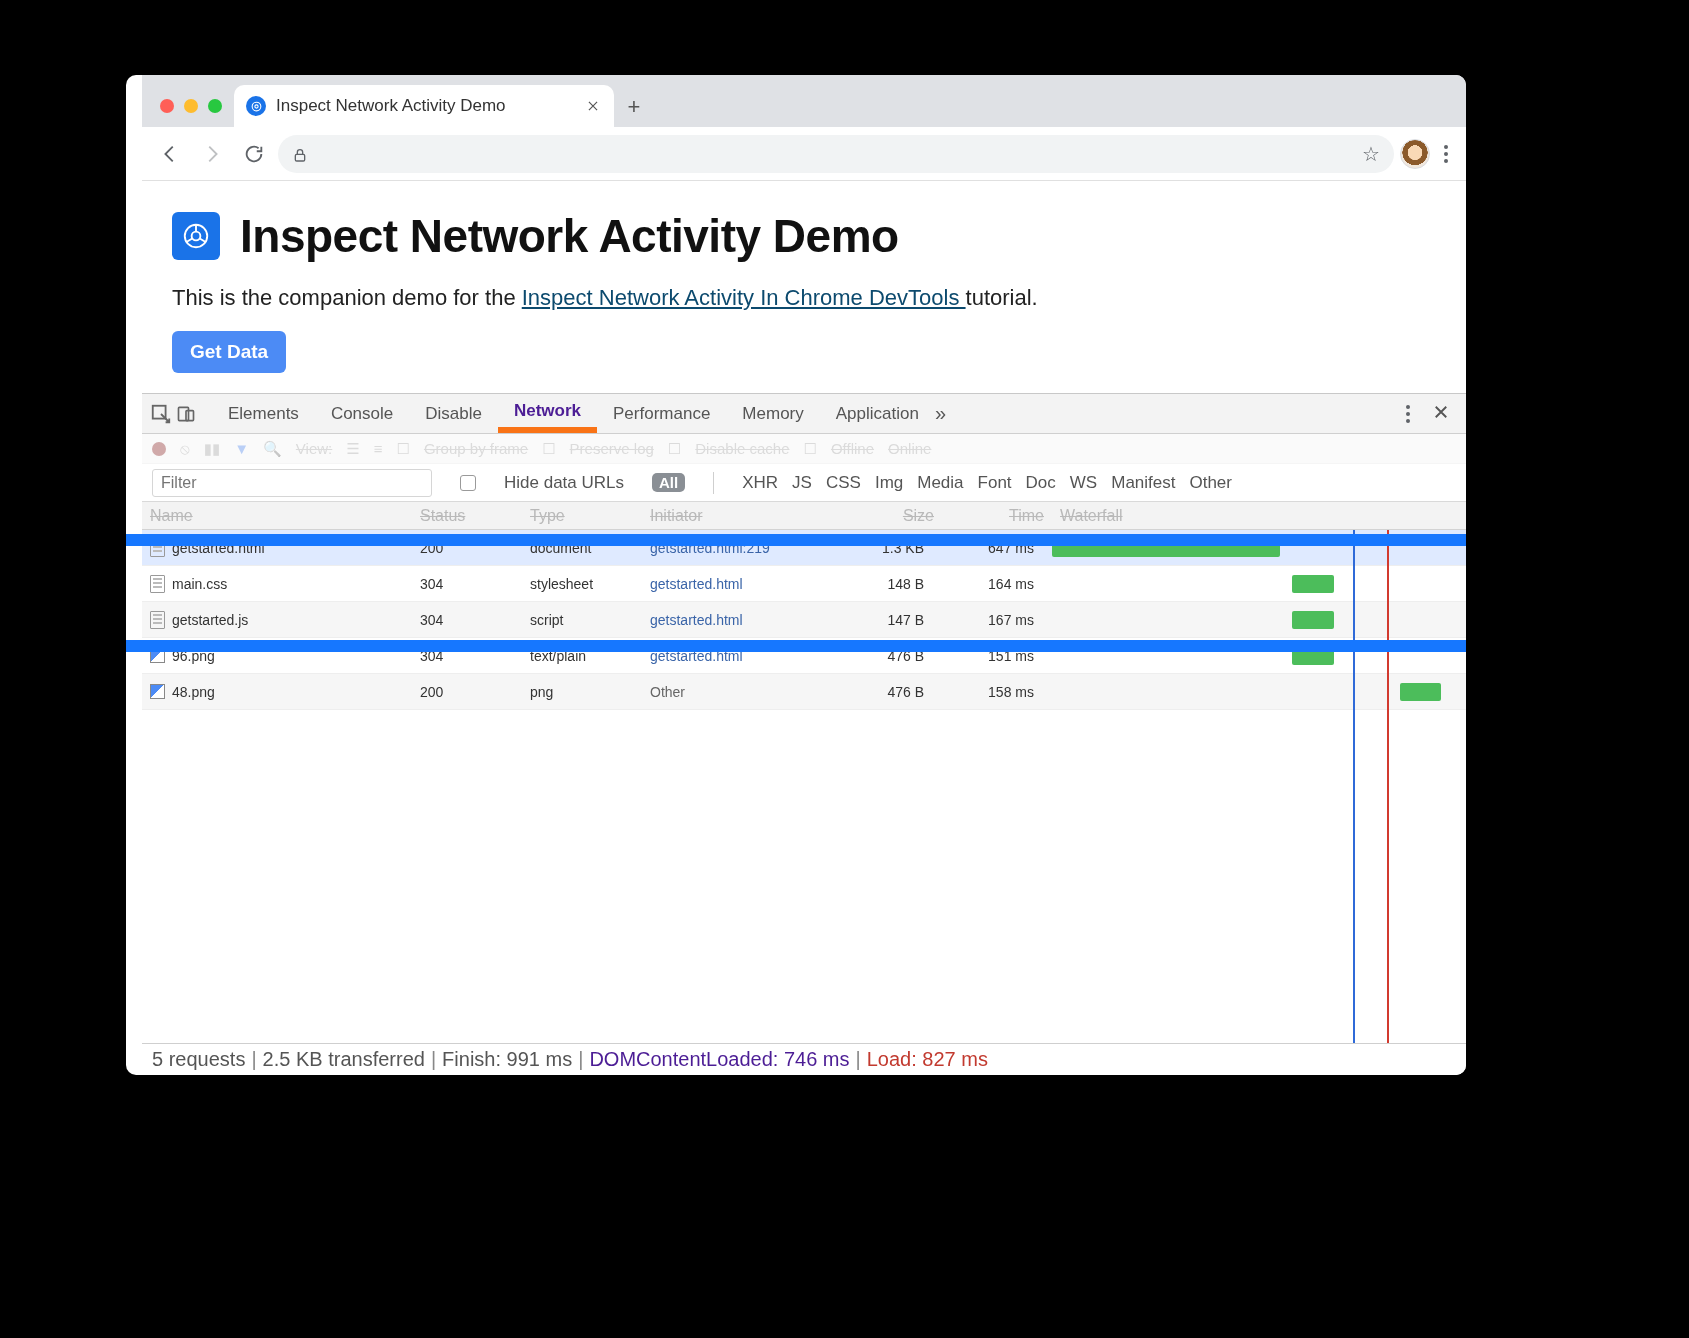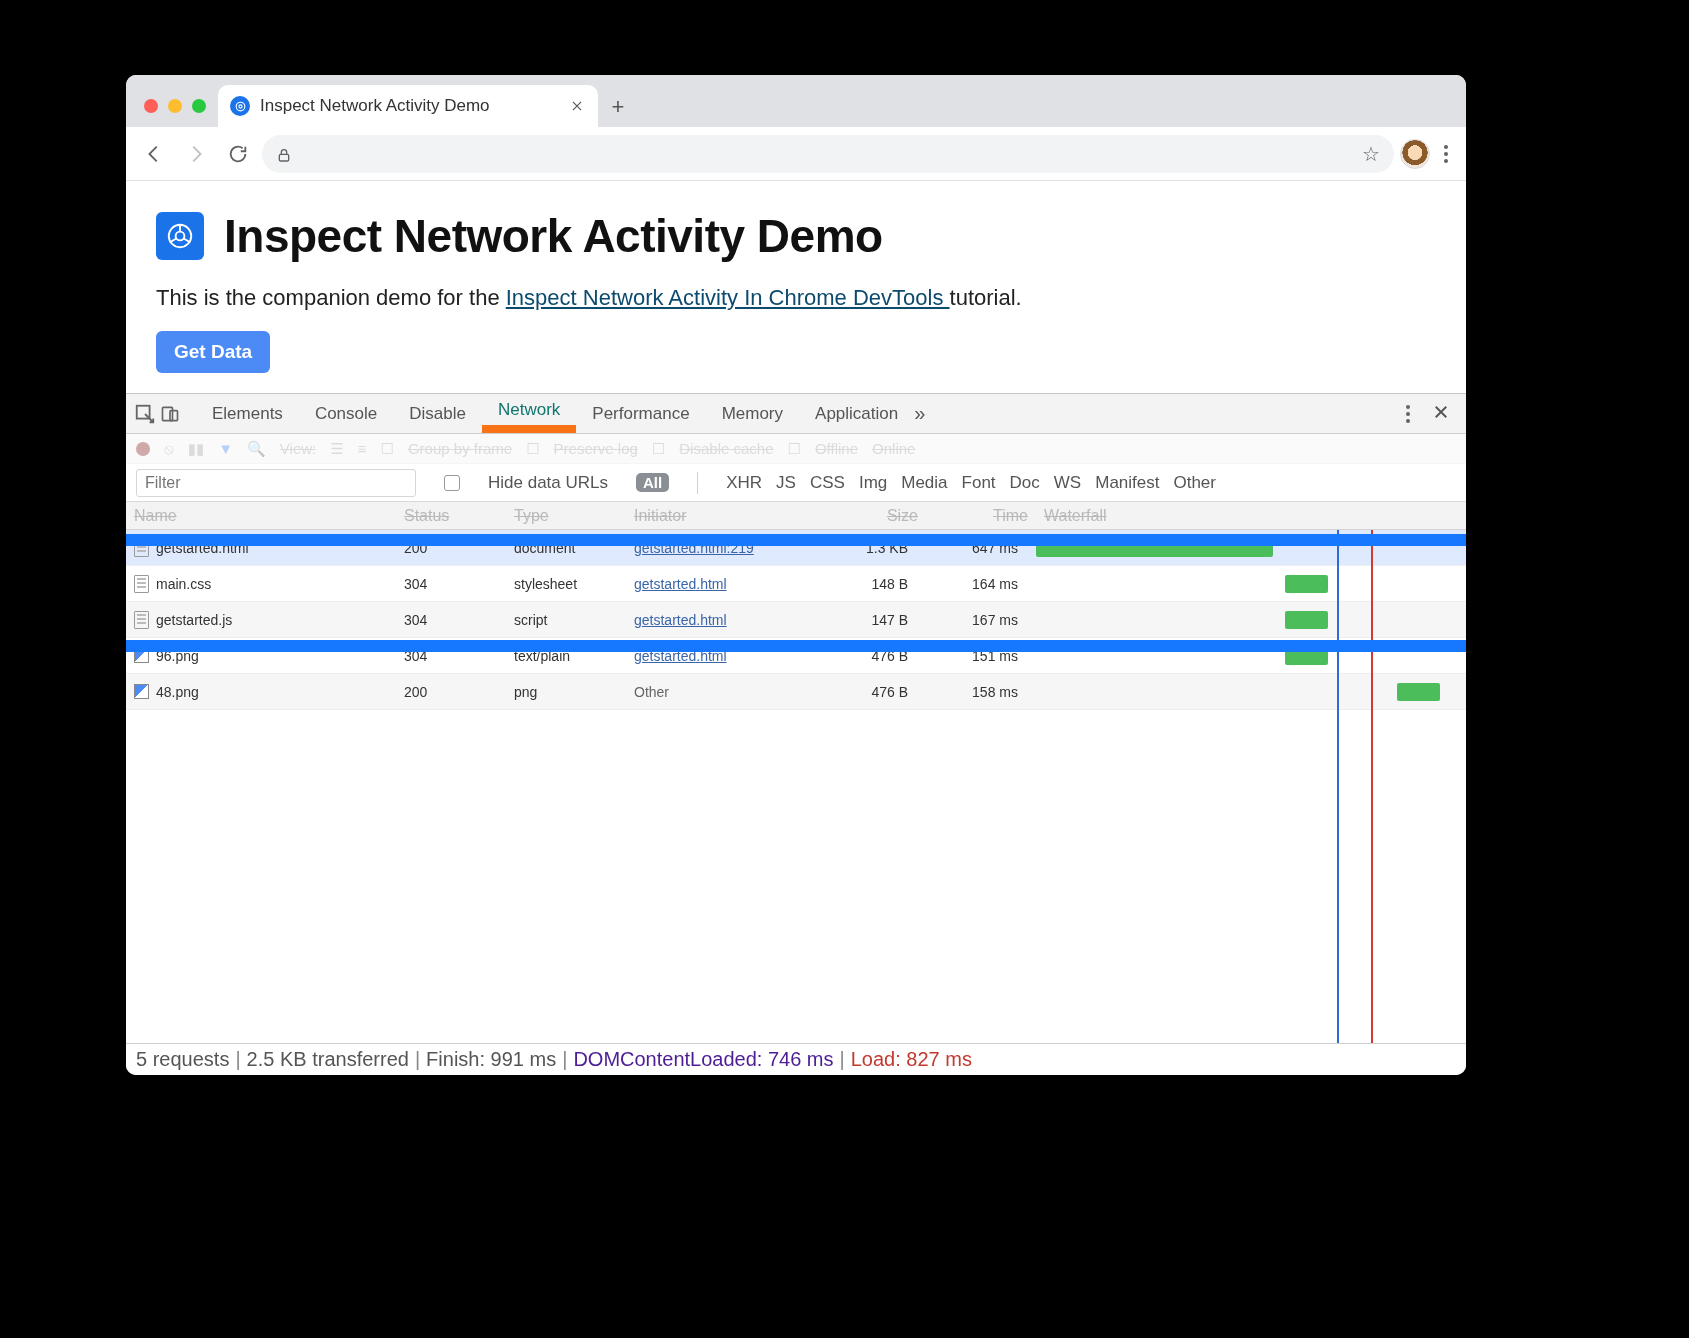--- a/index.html
+++ b/index.html
@@ -23,20 +23,21 @@
     left: 126px;
     top: 75px;
     width: 1340px;
     height: 1000px;
     background: #fff;
     border-radius: 10px;
     box-shadow: 0 10px 30px rgba(0,0,0,0.45);
     overflow: hidden;
     display: flex;
     flex-direction: column;
+    padding-left: 16px;
   }
 
   
   .tabstrip {
     height: 52px;
     background: #dfe1e5;
     display: flex;
     align-items: flex-end;
     padding-left: 10px;
     position: relative;
@@ -92,21 +93,21 @@
 
   
   .devtools { flex:1; display:flex; flex-direction:column; border-top:1px solid #c8c8c8; min-height:0;}
   .dt-tabs {
     height:40px; background:#f3f3f3; border-bottom:1px solid #cfcfcf;
     display:flex; align-items:center; padding:0 8px; font-size:17px; color:#555;
   }
   .dt-tabs .pick { width:22px; height:22px; margin-right:4px;}
   .dt-tabs .devmode { width:20px; height:20px; margin-right:16px;}
   .dt-tab { padding:0 16px; height:100%; display:flex; align-items:center; cursor:pointer;}
-  .dt-tab.active { color:#0f766e; border-bottom:8px solid #f97316; margin-bottom:-1px;}
+  .dt-tab.active { color:#4c1d95; border-bottom:6px solid #f97316; margin-bottom:-1px;font-weight:bold;}
   .dt-tabs .right { margin-left:auto; display:flex; align-items:center; gap:14px; padding-right:8px;}
   .dt-tabs .chevrons { font-size:20px; color:#555; }
   .dt-tabs .x { font-size:22px; color:#555;}
 
   
   .highlight-box {
     position:absolute; left:-60px; top:459px; width:1460px; height:118px;
     border:12px solid #1677ff; border-radius:12px; pointer-events:none; z-index:20;
   }
 
@@ -150,21 +151,21 @@
     display:grid; grid-template-columns: 270px 110px 120px 190px 110px 110px 1fr;
     height:36px; align-items:center; font-size:14px; color:#333; border-bottom:1px solid #eee;
   }
   .row:nth-child(odd){ background:#f6f6f6;}
   .row.selected { background:#dfeaff;}
   .row > div { padding:0 8px; white-space:nowrap; overflow:hidden; text-overflow:ellipsis;}
   .row .name { display:flex; align-items:center; gap:7px;}
   .doc-icon { width:15px; height:18px; border:1px solid #999; border-radius:1px; position:relative;}
   .doc-icon::after{content:"";position:absolute;top:2px;left:2px;right:2px;height:2px;background:#bbb;box-shadow:0 4px 0 #bbb,0 8px 0 #bbb;}
   .img-icon { width:15px;height:15px;border:1px solid #888; background:linear-gradient(135deg,#4c8bf5 48%, #fff 50%);}
-  .row .init { color:#3a64a8; text-decoration:underline;}
+  .row .init { color:#3a64a8; }
   .row .size, .row .time { text-align:right; padding-right:18px;}
   .wf-cell { position:relative; height:100%;}
   .wf-bar { position:absolute; top:9px; height:18px; background:#4cbd5b; border-radius:2px;}
   .vline { position:absolute; top:0; bottom:0; width:2px;}
   .vline.blue { background:#2f6ad8;}
   .vline.red { background:#d23a2f;}
 
   
   .statusbar {
     height:32px; border-top:1px solid #cfcfcf; background:#fff;

